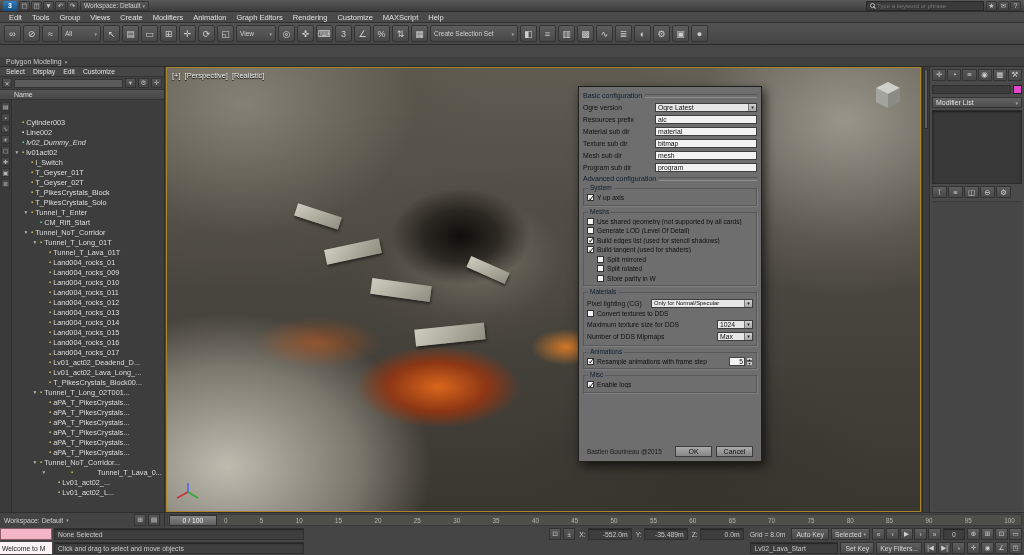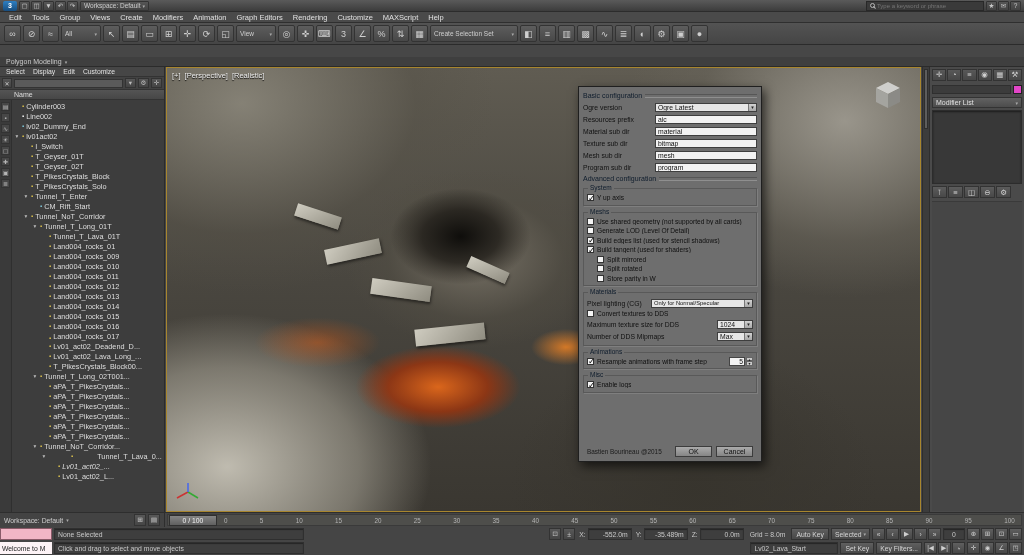--- a/index.html
+++ b/index.html
@@ -263,33 +263,33 @@
           <span class="stripicon">▪</span>
           <span class="stripicon">∿</span>
           <span class="stripicon">☀</span>
           <span class="stripicon">▢</span>
           <span class="stripicon">✚</span>
           <span class="stripicon">▣</span>
           <span class="stripicon">≣</span>
         </div>
       <div class="tree">
 
-          <div class="trow geom" style="padding-left: 2px;">
+          <div class="trow geom" style="padding-left: 2px; margin-top: 16px;">
             <span class="tw"></span>
             <span class="tic"></span>
             <span class="tlabel">Cylinder003</span>
           </div>
 
           <div class="trow shape" style="padding-left: 2px;">
             <span class="tw"></span>
             <span class="tic"></span>
             <span class="tlabel">Line002</span>
           </div>
 
-          <div class="trow helper" style="padding-left: 2px;">
+          <div class="trow helper" style="padding-left: 2px; font-style: italic;">
             <span class="tw"></span>
             <span class="tic"></span>
             <span class="tlabel">lv02_Dummy_End</span>
           </div>
 
           <div class="trow geom" style="padding-left: 2px;">
             <span class="tw">▾</span>
             <span class="tic"></span>
             <span class="tlabel">lv01act02</span>
           </div>
@@ -479,21 +479,21 @@
             <span class="tic"></span>
             <span class="tlabel">Tunnel_NoT_Corridor...</span>
           </div>
 
           <div class="trow geom" style="padding-left: 29px; gap: 24px;">
             <span class="tw">▾</span>
             <span class="tic"></span>
             <span class="tlabel">Tunnel_T_Lava_0...</span>
           </div>
 
-          <div class="trow geom" style="padding-left: 38px; font-style: italic;">
+          <div class="trow geom" style="padding-left: 38px;">
             <span class="tw"></span>
             <span class="tic"></span>
             <span class="tlabel">Lv01_act02_...</span>
           </div>
 
           <div class="trow geom" style="padding-left: 38px;">
             <span class="tw"></span>
             <span class="tic"></span>
             <span class="tlabel">Lv01_act02_L...</span>
           </div>

